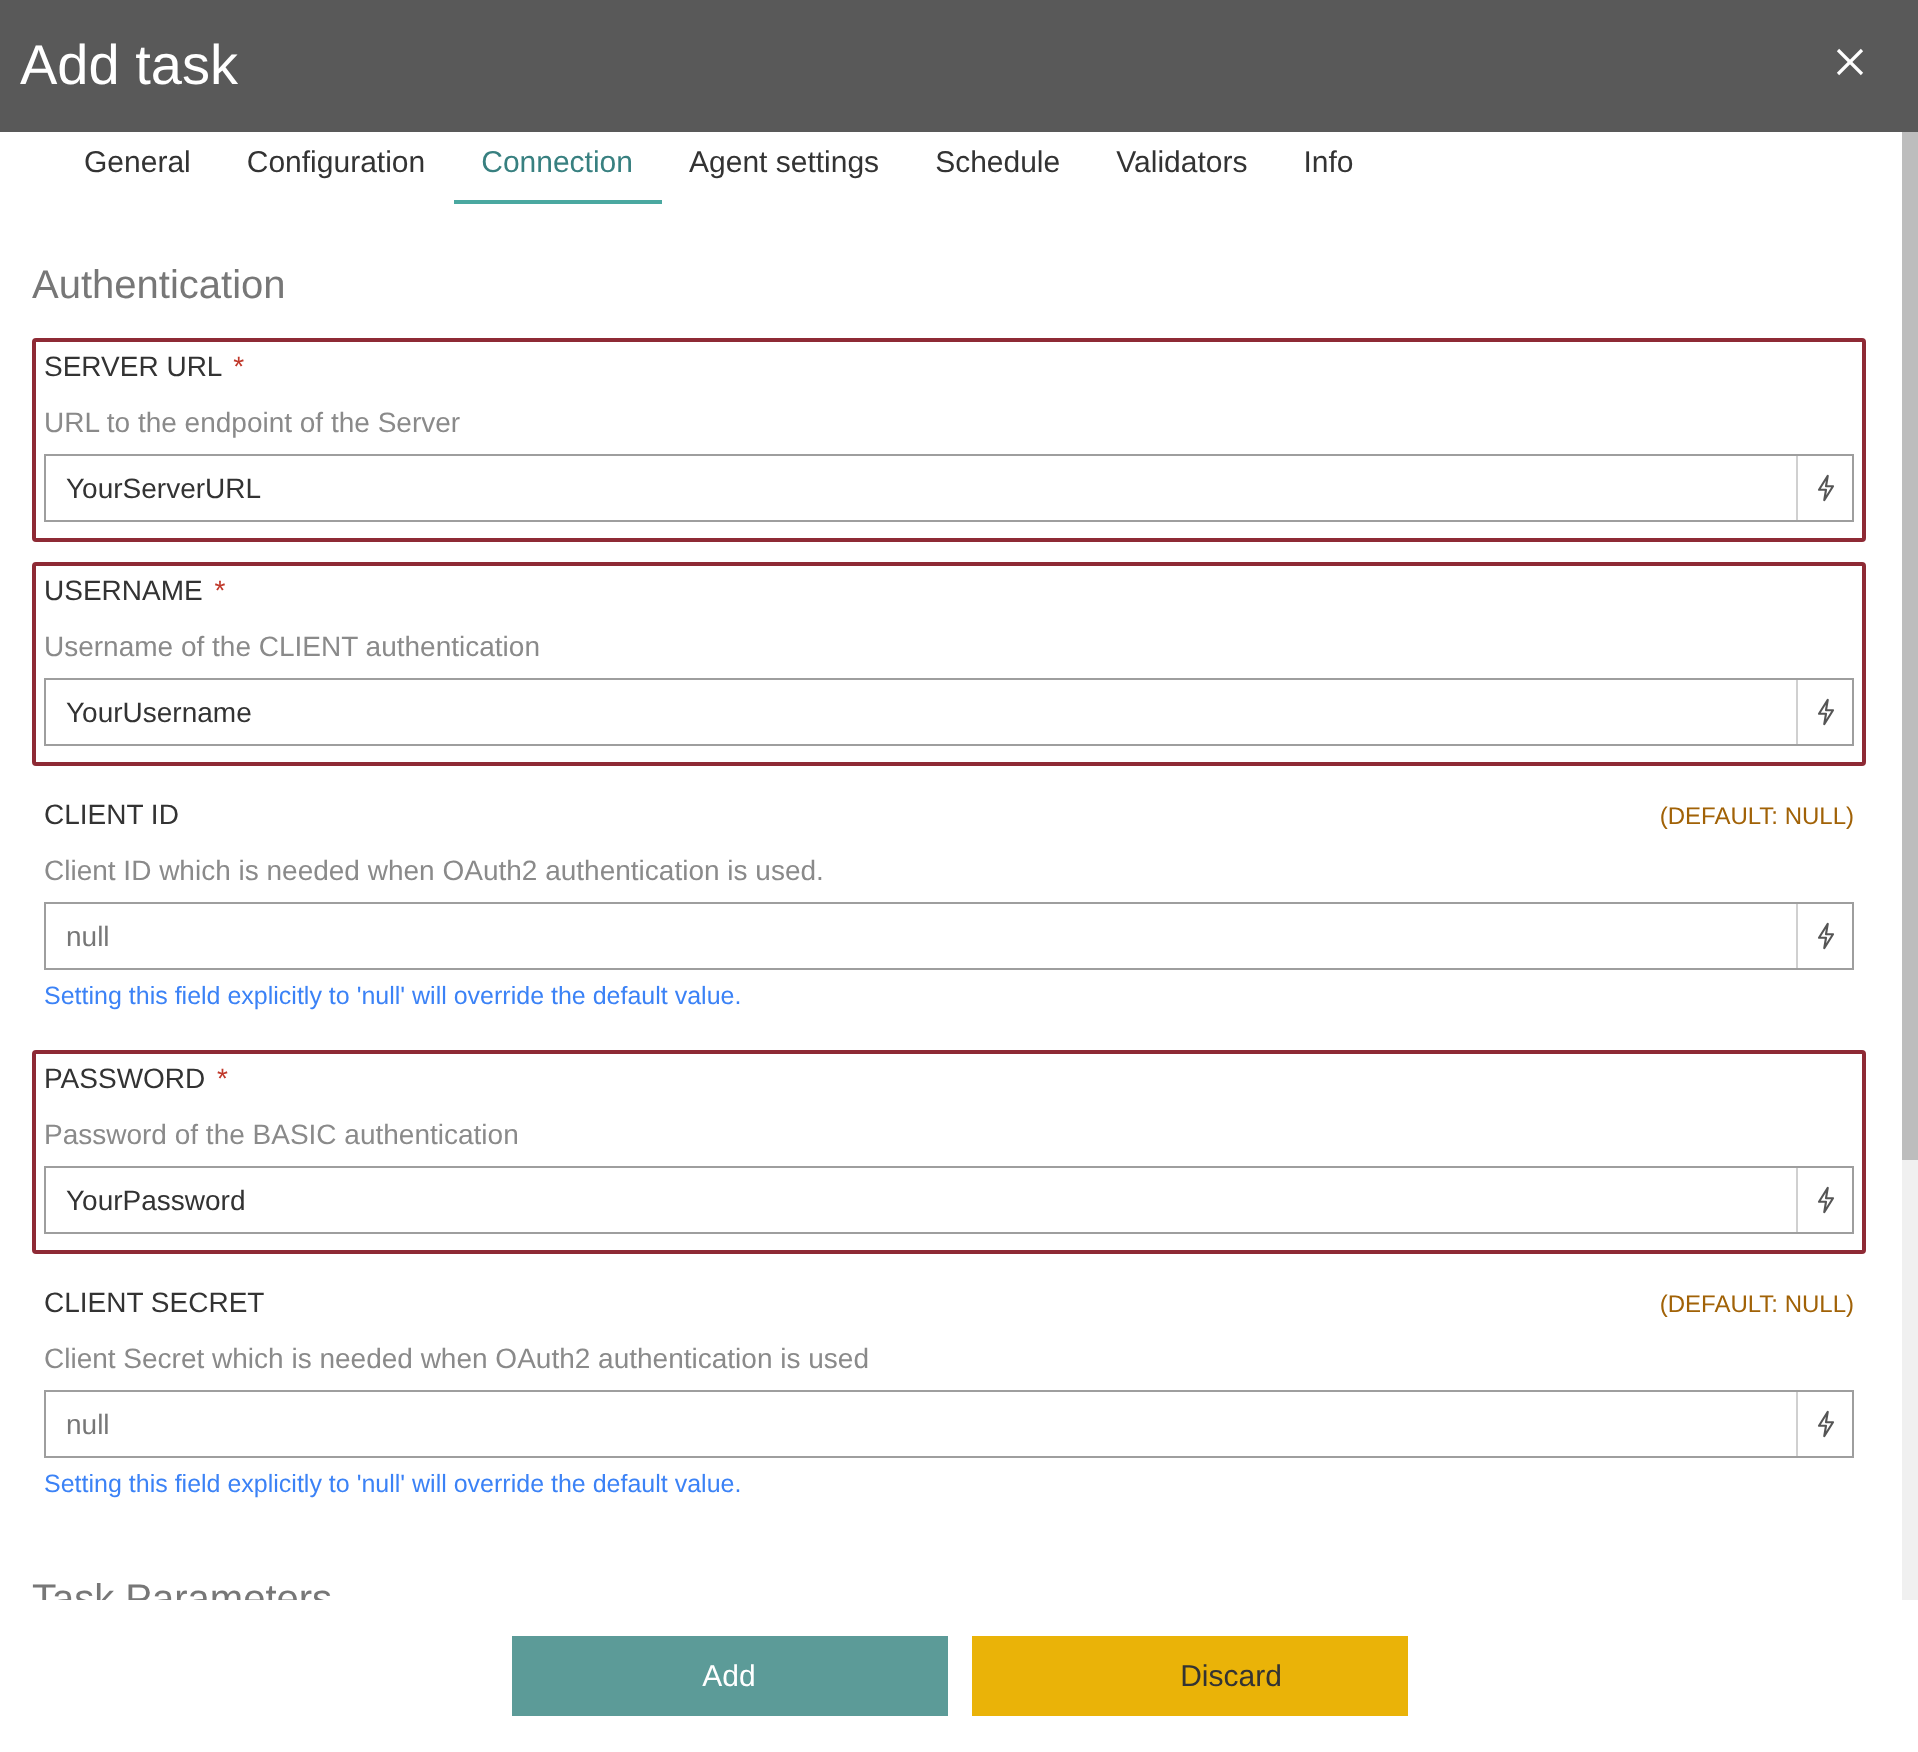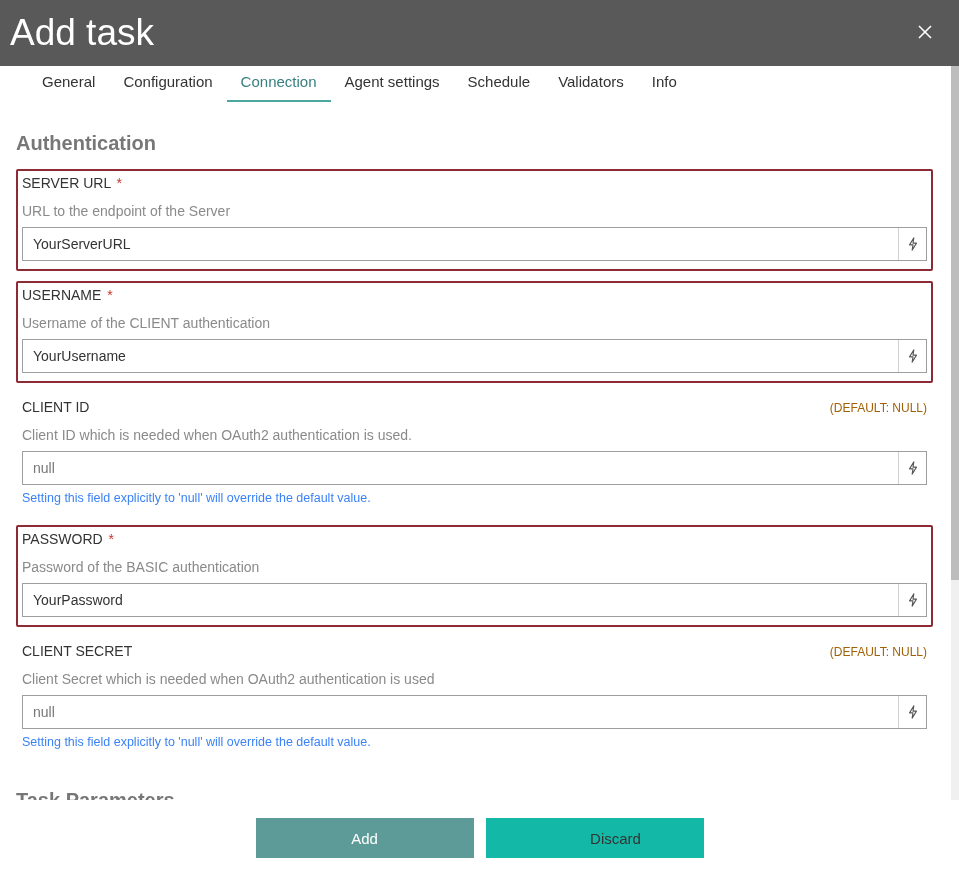--- a/index.html
+++ b/index.html
@@ -16,21 +16,21 @@
   .header {
     background: #595959;
     height: 66px;
     display: flex;
     align-items: center;
     justify-content: space-between;
     padding: 0 20px 0 10px;
   }
   .header-title {
     color: #fff;
-    font-size: 37px;
+    font-size: 28px;
     font-weight: 300;
   }
   .close-btn {
     color: #fff;
     font-size: 20px;
     cursor: pointer;
     padding: 6px;
     line-height: 1;
   }
   .scroll-area {
@@ -56,21 +56,21 @@
     cursor: pointer;
     border-bottom: 2px solid transparent;
   }
   .tab.active {
     color: #388080;
     border-bottom: 2px solid #4aa8a0;
   }
   .section-title {
     font-size: 20px;
     color: #777;
-    font-weight: 700;
+    font-weight: 400;
     margin: 30px 0 14px 0;
   }
   .field-group {
     border: 2px solid transparent;
     border-radius: 2px;
     padding: 4px 4px 8px 4px;
     margin-bottom: 10px;
   }
   .field-group.highlight {
     border: 2px solid #8e2a35;
@@ -147,21 +147,21 @@
     width: 218px;
     height: 40px;
     display: flex;
     align-items: center;
     justify-content: center;
     font-size: 15px;
     cursor: pointer;
     border: none;
   }
   .btn-primary { background: #5c9b98; color: #fff; }
-  .btn-secondary { background: #14b8a6; color: #333; padding-left: 48px; }
+  .btn-secondary { background: #eab308; color: #333; padding-left: 48px; }
   
   .scrollbar-track {
     position: absolute;
     top: 66px;
     right: 0;
     width: 8px;
     bottom: 76px;
     background: #f0f0f0;
   }
   .scrollbar-thumb {

